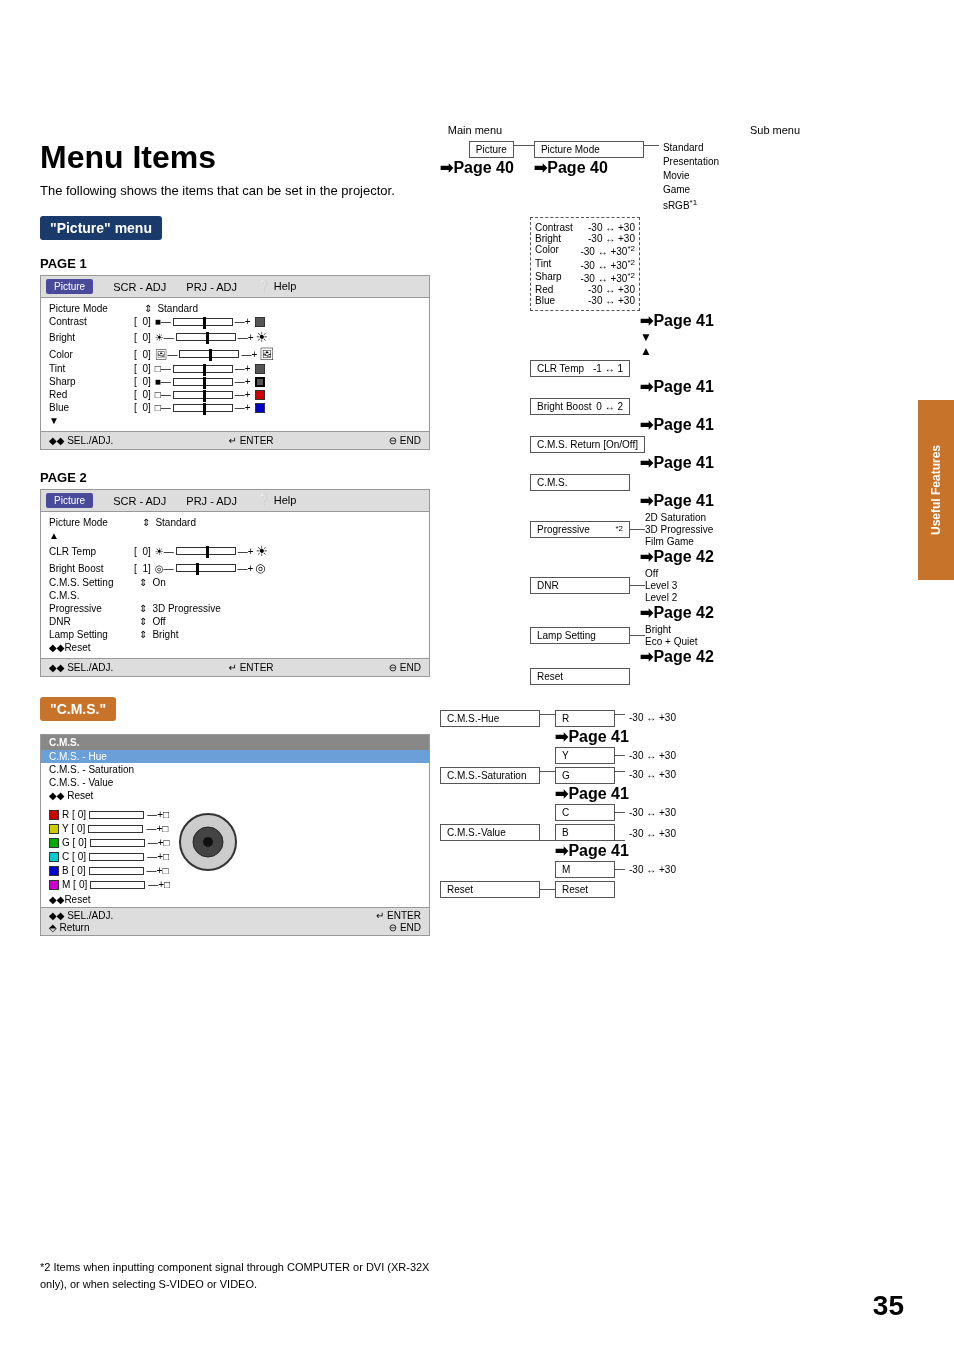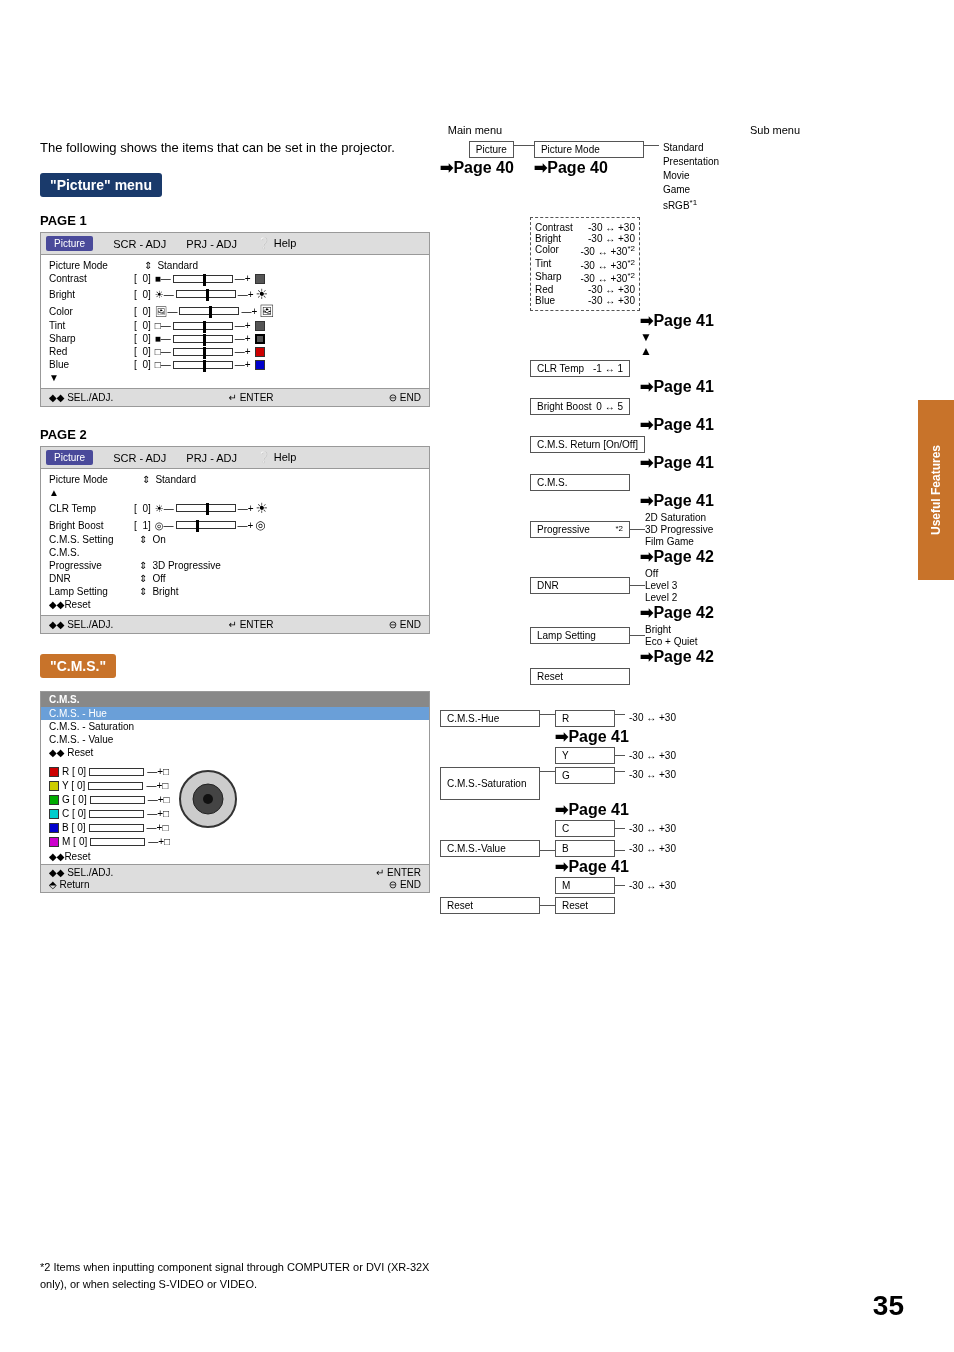--- a/index.html
+++ b/index.html
@@ -216,20 +216,25 @@
       font-size: 10px;
     }
 
     .sup2 { font-size: 8px; vertical-align: super; }
   </style>
 </head>
 <body>
 
 <div class="left-col">
   
+  <div style="margin-bottom: 8px;">
+    <div style="font-size:32px;font-weight:bold;line-height:1.1;">
+      <span>Menu Items</span>
+    </div>
+  </div>
   <div style="margin-bottom:18px;font-size:13px;">
     <span>The following shows the items that can be set in the projector.</span>
   </div>
 
   
   <div class="section-header">
     <span>"Picture" menu</span>
   </div>
 
   
@@ -595,21 +600,21 @@
         <span>-1 ↔ 1</span>
     </div>
   </div>
   <div style="margin-left:200px;font-size:16px;font-weight:bold;">➡Page <b>41</b></div>
 
   <div style="display:flex;align-items:center;gap:0;margin-top:2px;">
     <div style="width:70px;"></div>
     <div style="width:20px;"></div>
     <div style="border:1px solid #555;padding:2px 6px;font-size:10px;min-width:100px;display:flex;justify-content:space-between;">
       <span>Bright Boost</span>
-        <span>0 ↔ 5</span>
+        <span>0 ↔ 2</span>
     </div>
   </div>
   <div style="margin-left:200px;font-size:16px;font-weight:bold;">➡Page <b>41</b></div>
 
   <div style="display:flex;align-items:center;gap:0;margin-top:2px;">
     <div style="width:70px;"></div>
     <div style="width:20px;"></div>
     <div style="border:1px solid #555;padding:2px 6px;font-size:10px;min-width:100px;">
       <span>C.M.S. Return [On/Off]</span>
     </div>
@@ -701,41 +706,41 @@
 
   <div style="display:flex;align-items:center;gap:0;margin-top:1px;margin-left:115px;">
     <div style="border:1px solid #555;padding:2px 6px;font-size:10px;min-width:60px;">Y</div>
     <div style="width:10px;display:flex;align-items:center;">
         <div style="height:1px;width:10px;background:#555;"></div>
       </div>
     <div style="font-size:10px;padding:2px 4px;">-30 ↔ +30</div>
   </div>
 
   <div style="display:flex;align-items:flex-start;gap:0;margin-top:3px;">
-    <div style="border:1px solid #555;padding:10px 6px;font-size:10px;min-width:100px;">C.M.S.-Saturation</div>
+    <div style="border:1px solid #555;padding:2px 6px;font-size:10px;min-width:100px;">C.M.S.-Saturation</div>
     <div style="width:15px;display:flex;align-items:center;margin-top:4px;">
         <div style="height:1px;width:15px;background:#555;"></div>
       </div>
     <div style="border:1px solid #555;padding:2px 6px;font-size:10px;min-width:60px;">G</div>
     <div style="width:10px;display:flex;align-items:center;margin-top:4px;">
         <div style="height:1px;width:10px;background:#555;"></div>
       </div>
     <div style="font-size:10px;padding:2px 4px;">-30 ↔ +30</div>
   </div>
   <div style="font-size:16px;font-weight:bold;margin-left:115px;">➡Page <b>41</b></div>
 
   <div style="display:flex;align-items:center;gap:0;margin-top:1px;margin-left:115px;">
     <div style="border:1px solid #555;padding:2px 6px;font-size:10px;min-width:60px;">C</div>
     <div style="width:10px;display:flex;align-items:center;">
         <div style="height:1px;width:10px;background:#555;"></div>
       </div>
     <div style="font-size:10px;padding:2px 4px;">-30 ↔ +30</div>
   </div>
 
-  <div style="display:flex;align-items:center;gap:0;margin-top:3px;">
+  <div style="display:flex;align-items:flex-end;gap:0;margin-top:3px;">
     <div style="border:1px solid #555;padding:2px 6px;font-size:10px;min-width:100px;">C.M.S.-Value</div>
     <div style="width:15px;display:flex;align-items:center;margin-top:4px;">
         <div style="height:1px;width:15px;background:#555;"></div>
       </div>
     <div style="border:1px solid #555;padding:2px 6px;font-size:10px;min-width:60px;">B</div>
     <div style="width:10px;display:flex;align-items:center;margin-top:4px;">
         <div style="height:1px;width:10px;background:#555;"></div>
       </div>
     <div style="font-size:10px;padding:2px 4px;">-30 ↔ +30</div>
   </div>

